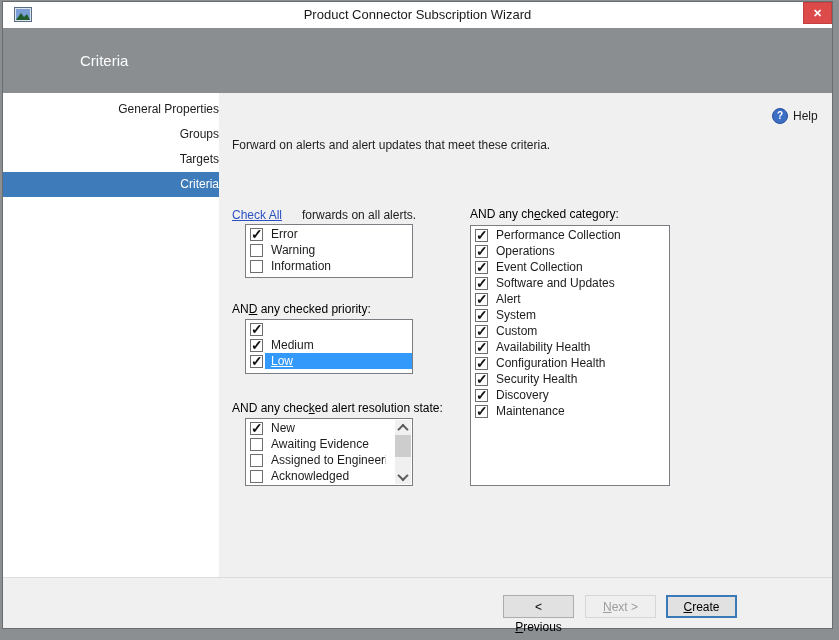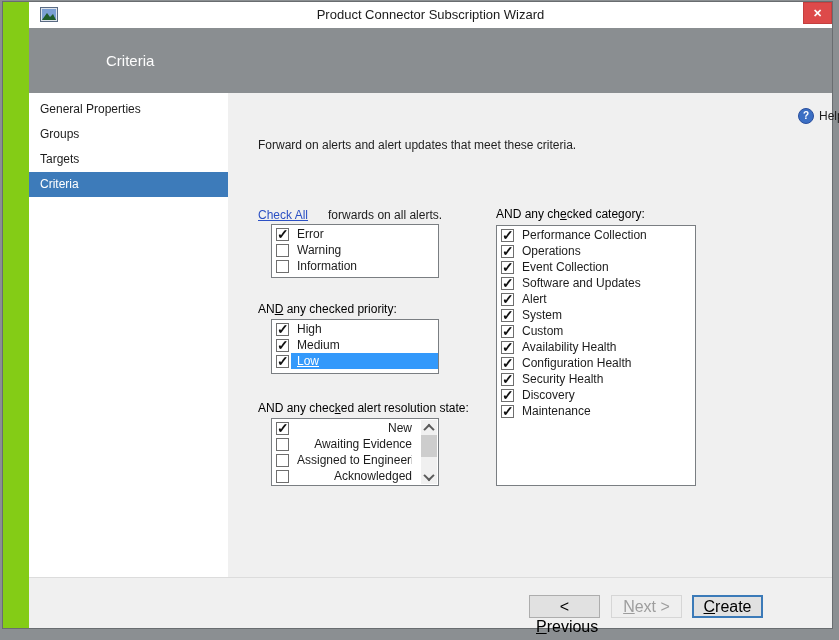--- a/index.html
+++ b/index.html
@@ -6,21 +6,21 @@
   body{
     width:839px;height:640px;position:relative;overflow:hidden;
     background:#8b8f92;
     font-family:"Liberation Sans",sans-serif;
     font-size:12px;color:#1c1c1c;
     -webkit-font-smoothing:antialiased;
   }
   .win-content{
     position:absolute;top:2px;left:3px;right:7px;bottom:12px;
     box-shadow:0 0 0 1px #696d70;
-    display:flex;flex-direction:column;background:#84cc16;padding-left:26px;
+    display:flex;flex-direction:column;background:#84cc16;
   }
   
   .titlebar{position:relative;height:26px;background:#ffffff;flex:none;}
   .titlebar .title{
     position:absolute;left:0;right:0;top:0;height:26px;line-height:26px;
     text-align:center;font-size:13px;color:#1a1a1a;
   }
   .app-icon{position:absolute;left:11px;top:5px;width:18px;height:15px;}
   .close-btn{
     position:absolute;top:0;right:0;width:29px;height:22px;
@@ -28,21 +28,21 @@
     text-align:center;line-height:20px;font-size:11px;font-weight:bold;cursor:pointer;
   }
   
   .header{position:relative;height:65px;background:#8a8e91;flex:none;}
   .header .step-title{
     position:absolute;left:77px;top:0;height:65px;line-height:65px;
     color:#fdfdfd;font-size:15px;
   }
   
   .body{position:relative;flex:1;background:#f0f0f0;}
-  .sidebar{position:absolute;left:0;top:0;width:199px;height:484px;background:#ffffff;padding-top:4px;box-sizing:border-box;}
+  .sidebar{position:absolute;left:0;top:0;width:216px;height:484px;background:#ffffff;padding-top:4px;box-sizing:border-box;text-align:right;}
   .nav-item{height:25px;line-height:25px;padding-left:11px;cursor:pointer;color:#1c1c1c;}
   .nav-item[data-selected="true"]{background:#3d7bba;color:#ffffff;}
   
   .help{position:absolute;left:769px;top:15px;display:flex;align-items:center;gap:5px;cursor:pointer;}
   .help-icon{
     width:14px;height:14px;border-radius:50%;background:#3b6fc4;border:1px solid #2a4f9e;
     color:#fff;font-size:10px;font-weight:bold;text-align:center;line-height:14px;box-sizing:content-box;
   }
   .help-label{color:#1c1c1c;}
   .instruction{position:absolute;left:229px;top:45px;color:#1e1e1e;}
@@ -66,38 +66,38 @@
   .cb[data-checked="true"]::after{visibility:visible;}
   .row-label{flex:1;height:16px;line-height:16px;padding-left:6px;margin-left:2px;white-space:nowrap;overflow:hidden;}
   .row[data-selected="true"] .row-label{background:#3399fb;color:#ffffff;text-decoration:underline;}
   
   #severity-label{left:229px;top:114px;}
   #severity-box{left:242px;top:131px;width:168px;height:54px;}
   #priority-label{left:229px;top:209px;}
   #priority-box{left:242px;top:226px;width:168px;height:55px;}
   #resolution-label{left:229px;top:308px;}
   #resolution-box{left:242px;top:325px;width:168px;height:68px;}
-  #resolution-box .rows{margin-right:26px;text-align:right;}
+  #resolution-box .rows{margin-right:26px;}
   #category-label{left:467px;top:114px;}
   #category-box{left:467px;top:132px;width:200px;height:261px;}
   
   .scrollbar{position:absolute;top:1px;right:1px;bottom:1px;width:16px;background:#f0f0f0;}
   .scroll-btn{position:absolute;left:0;width:16px;height:15px;display:flex;align-items:center;justify-content:center;cursor:pointer;}
   .scroll-up{top:0;}
   .scroll-down{bottom:0;}
   .chev{width:6px;height:6px;border-left:2px solid #5a5a5a;border-top:2px solid #5a5a5a;}
   .chev.up{transform:rotate(45deg) translate(1px,1px);}
   .chev.down{transform:rotate(225deg) translate(1px,1px);}
   .scroll-thumb{position:absolute;left:0;top:15px;width:16px;height:22px;background:#cdcdcd;cursor:pointer;}
   
   .btnbar{position:absolute;left:0;right:0;top:484px;bottom:0;background:#f0f0f0;border-top:1px solid #dcdcdc;}
   .btn{
     position:absolute;top:17px;width:71px;height:23px;box-sizing:border-box;
     background:#e1e1e1;border:1px solid #adadad;color:#000;
-    font-family:"Liberation Sans",sans-serif;font-size:16px;text-align:center;line-height:20px;cursor:pointer;
+    font-family:"Liberation Sans",sans-serif;font-size:12px;text-align:center;line-height:20px;cursor:pointer;
   }
   #btn-previous{left:500px;}
   #btn-next{left:582px;background:#efefef;border-color:#d6d6d6;color:#9d9d9d;cursor:default;}
   #btn-create{left:663px;border:2px solid #3b7ab8;line-height:18px;}
   #btn-cancel{left:788px;margin-top:48px;}
 </style>
 </head>
 <body>
 
 <div class="win-content">
@@ -169,21 +169,20 @@
         </div>
       </div>
 
     <div id="priority-label" class="group-label">
       <span>AN</span><span class="accel">D</span><span> any checked priority:</span>
     </div>
     <div id="priority-box" class="listbox">
 
         <div class="row">
           <span class="cb" data-checked="true"></span>
-          <span class="row-label">High</span>
         </div>
 
         <div class="row">
           <span class="cb" data-checked="true"></span>
           <span class="row-label">Medium</span>
         </div>
 
         <div class="row" data-selected="true">
           <span class="cb" data-checked="true"></span>
           <span class="row-label">Low</span>

